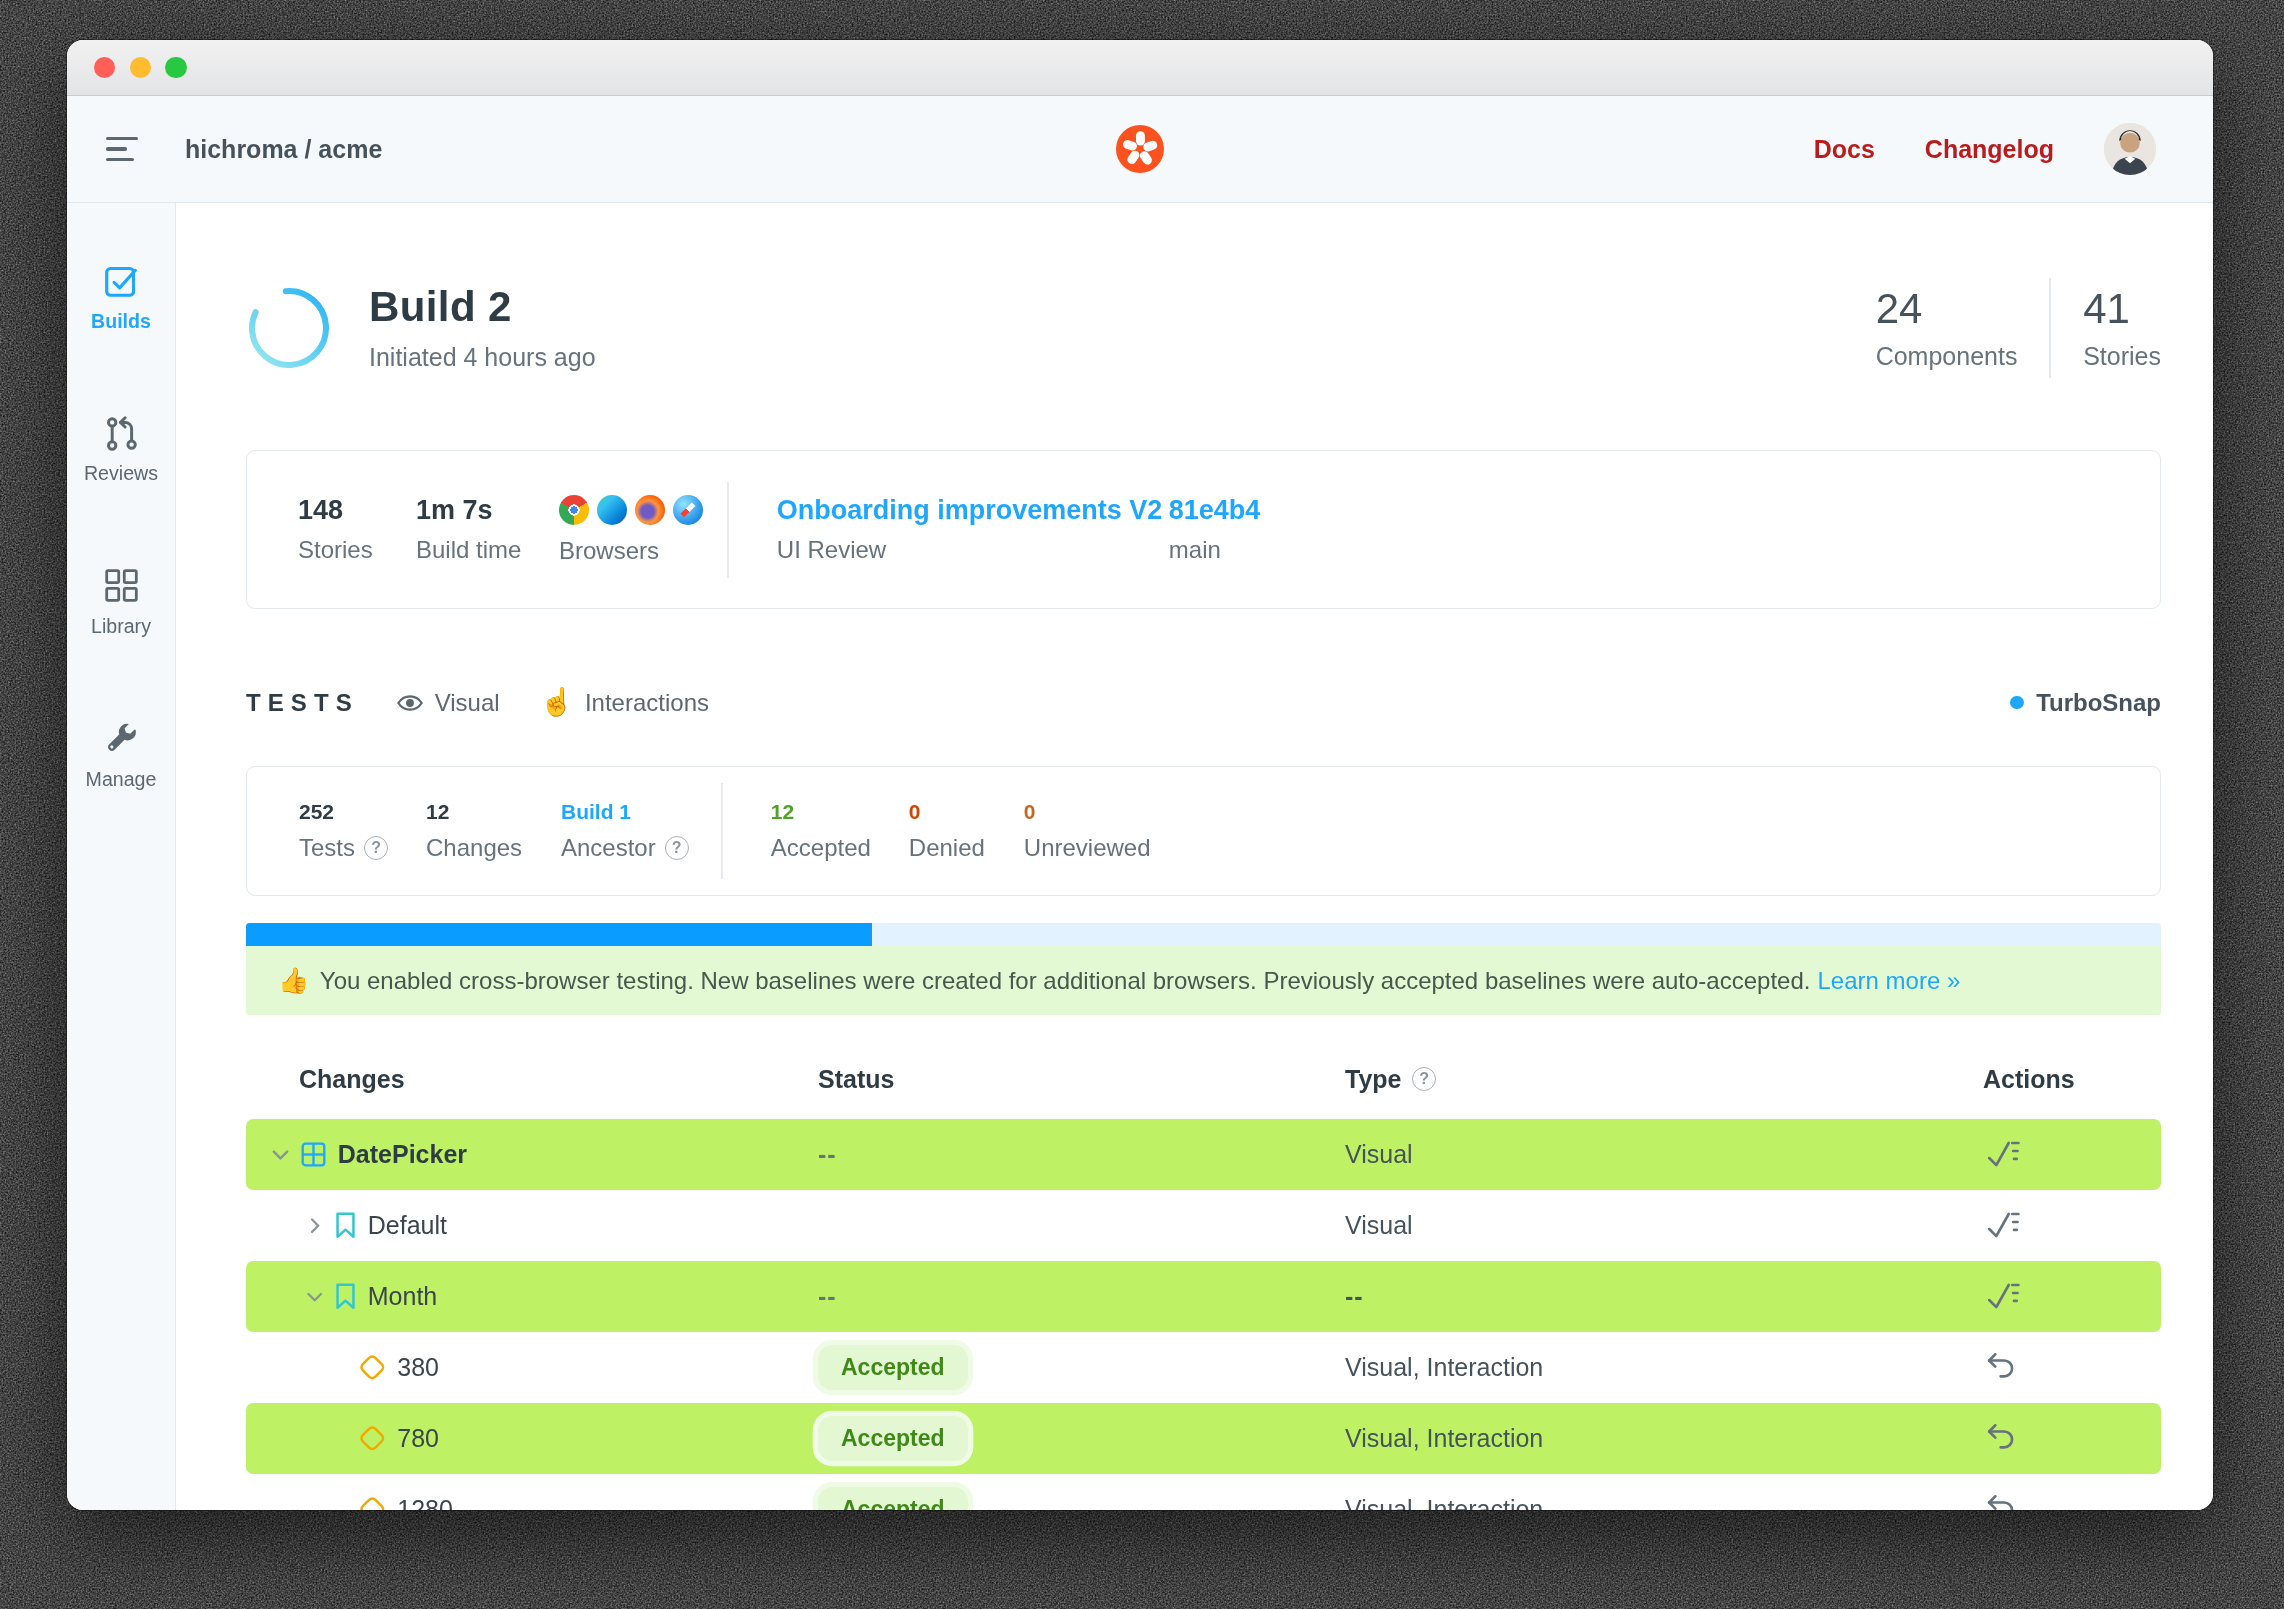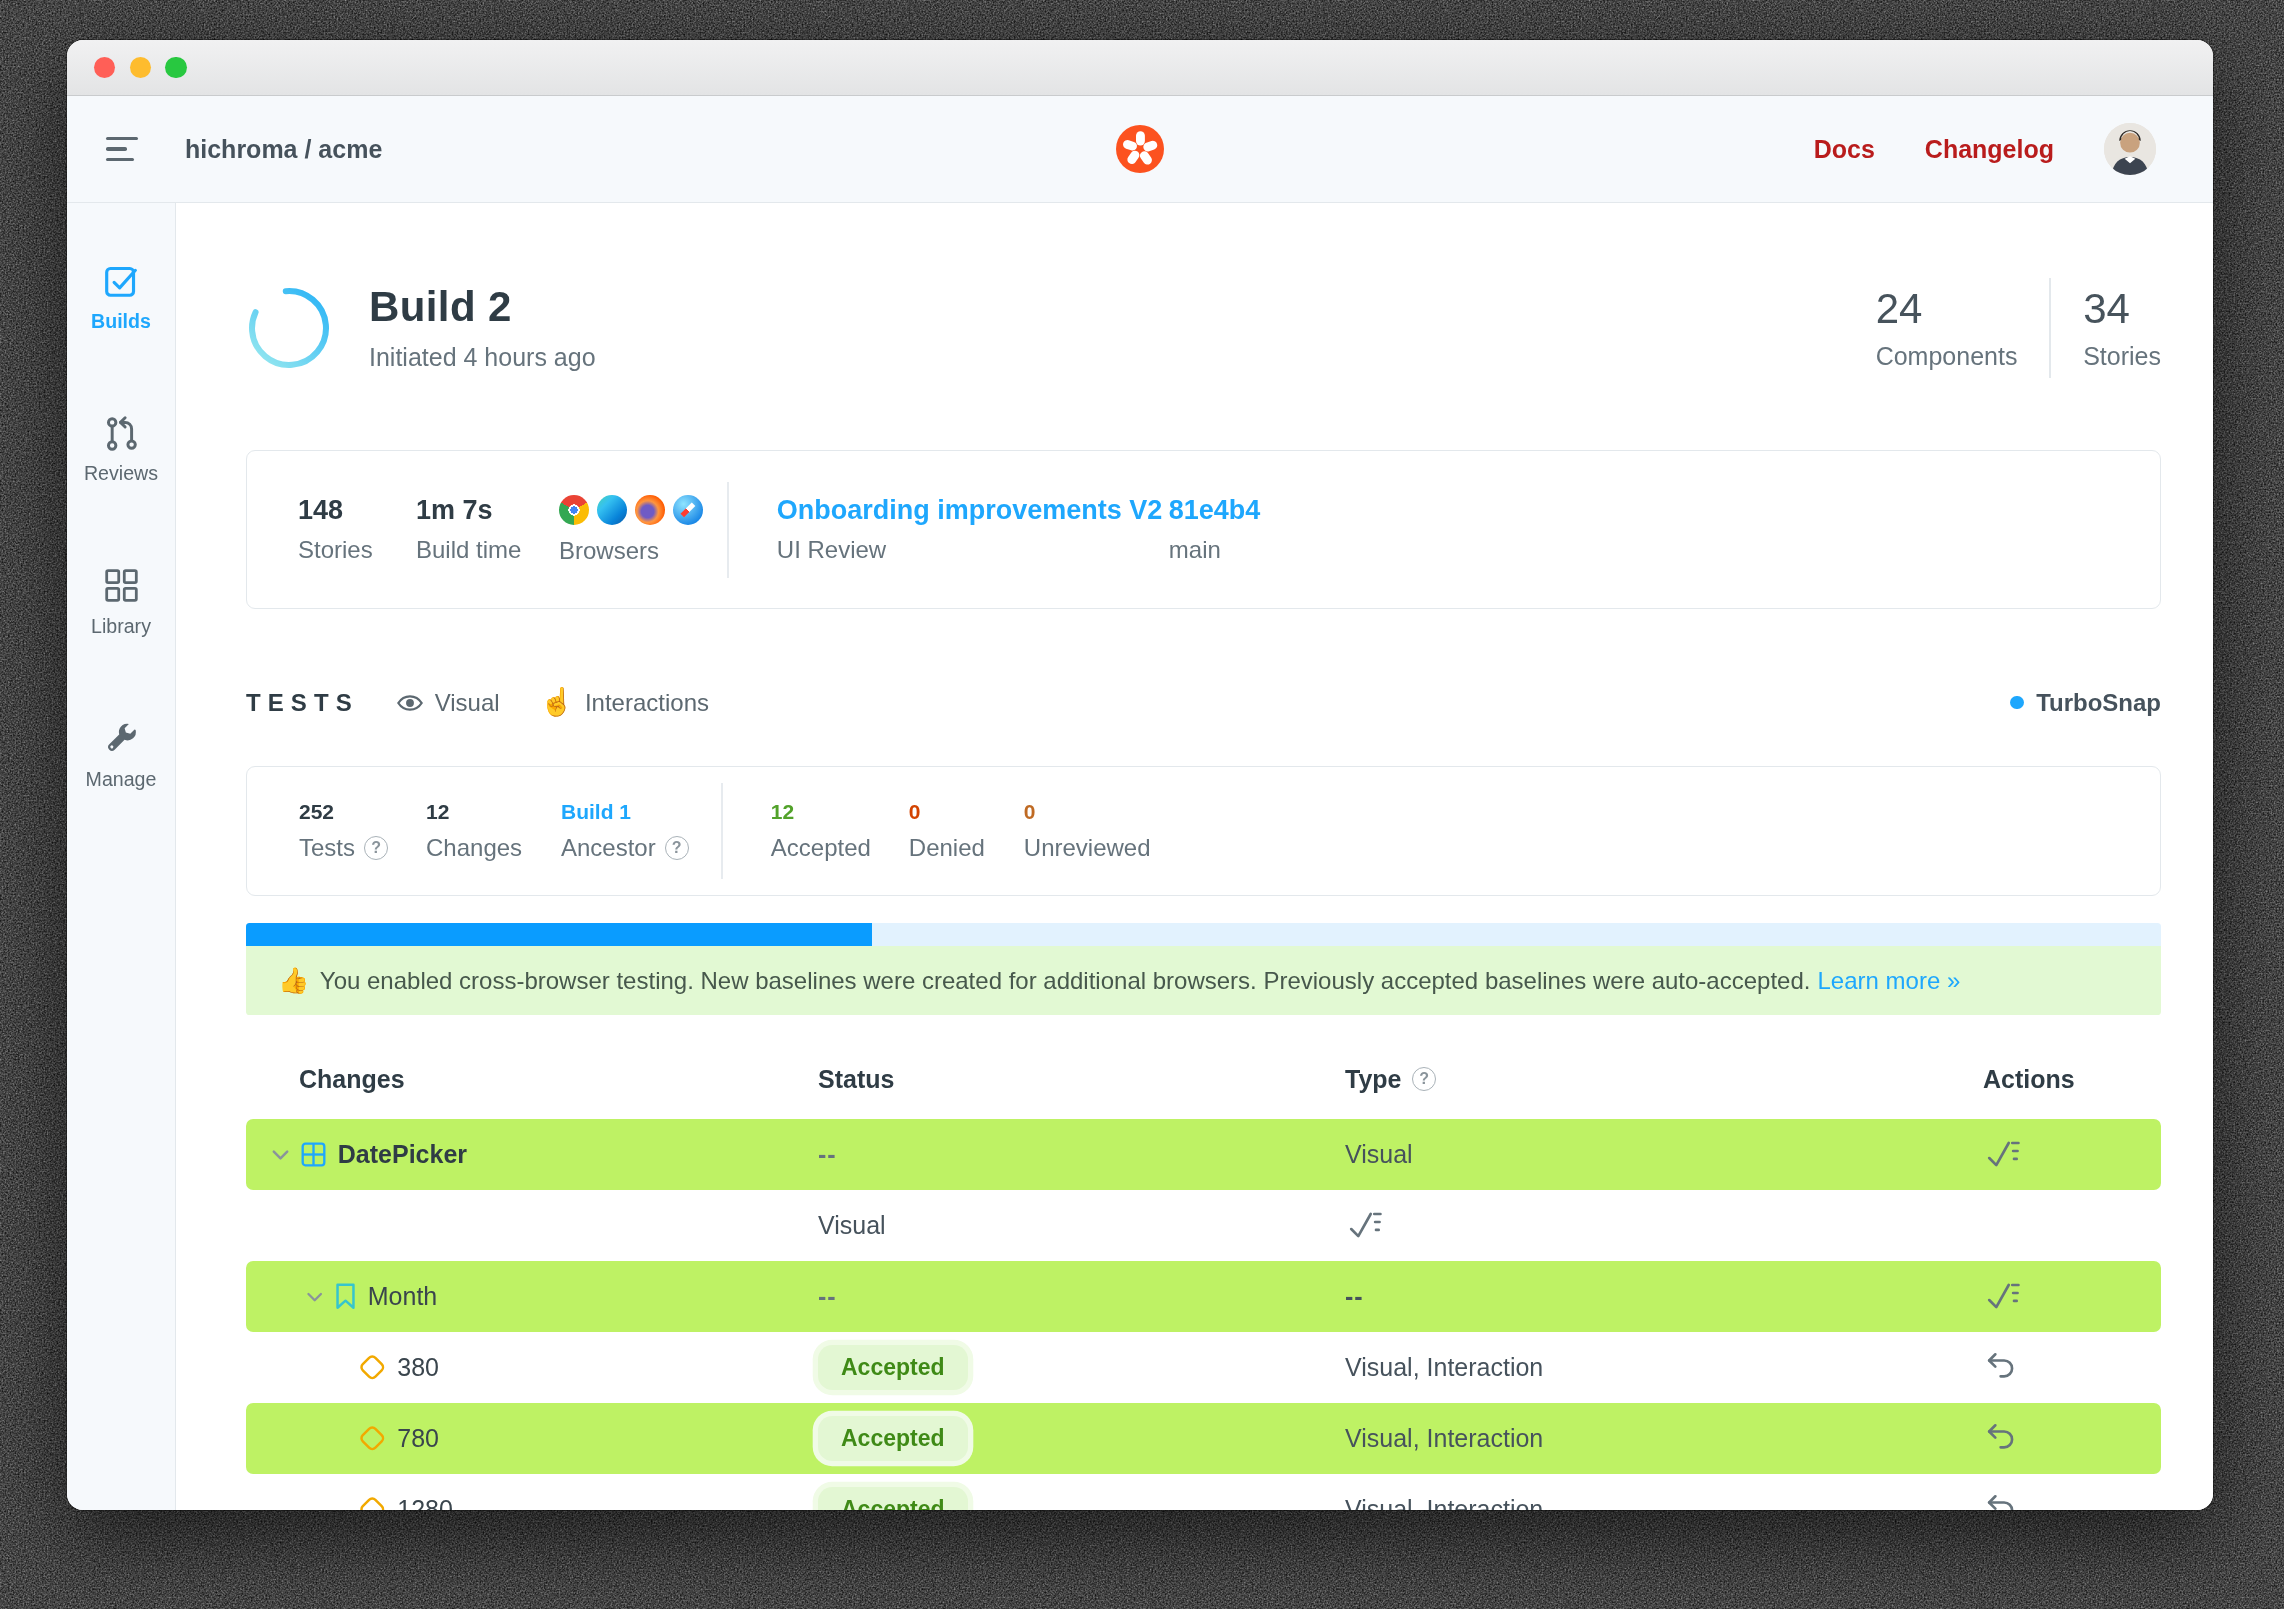--- a/index.html
+++ b/index.html
@@ -248,21 +248,21 @@
           <div class="build-title">Build 2</div>
           <div class="build-subtitle">Initiated 4 hours ago</div>
         </div>
         <div class="build-stats">
           <div class="big-stat">
             <div class="v">24</div>
             <div class="l">Components</div>
           </div>
           <div class="vdiv"></div>
           <div class="big-stat">
-            <div class="v">34</div>
+            <div class="v">41</div>
             <div class="l">Stories</div>
           </div>
         </div>
       </div>
 
       <div class="card build-card">
         <div class="stat-group g-stories">
           <div class="v">148</div>
           <div class="l">Stories</div>
         </div>
@@ -395,20 +395,33 @@
                   <polyline points="7 26 15 34 29 9"></polyline>
                   <line x1="33" y1="9" x2="40" y2="9"></line>
                   <line x1="34" y1="18" x2="39" y2="18"></line>
                   <line x1="35" y1="27" x2="38" y2="27"></line>
                 </svg>
           </span>
             </div>
         </div>
 
         <div class="trow">
+          <div class="cell-name lvl1">
+            <span class="chev">
+              <svg width="21.4" height="21.4" viewBox="0 0 24 24" fill="none" stroke="#8A949B" stroke-width="2.6" stroke-linecap="round" stroke-linejoin="round">
+                  <polyline points="9 5 16 12 9 19"></polyline>
+                </svg>
+            </span>
+            <span class="name-ico">
+              <svg width="23" height="28.5" viewBox="0 0 26 32" fill="none" stroke="#35C5CE" stroke-width="2.8" stroke-linejoin="round">
+                  <path d="M4 3 h18 v26 l-9 -8 l-9 8 z"></path>
+                </svg>
+            </span>
+            <span class="nm">Default</span>
+          </div>
           <div><span class="statusbar"></span></div>
           <div class="cell-type">Visual</div>
           <div class="cell-actions">
               <span class="action-btn">
             <svg width="39" height="39" viewBox="0 0 44 44" fill="none" stroke="#66737C" stroke-width="3" stroke-linecap="round" stroke-linejoin="round">
                   <polyline points="7 26 15 34 29 9"></polyline>
                   <line x1="33" y1="9" x2="40" y2="9"></line>
                   <line x1="34" y1="18" x2="39" y2="18"></line>
                   <line x1="35" y1="27" x2="38" y2="27"></line>
                 </svg>

